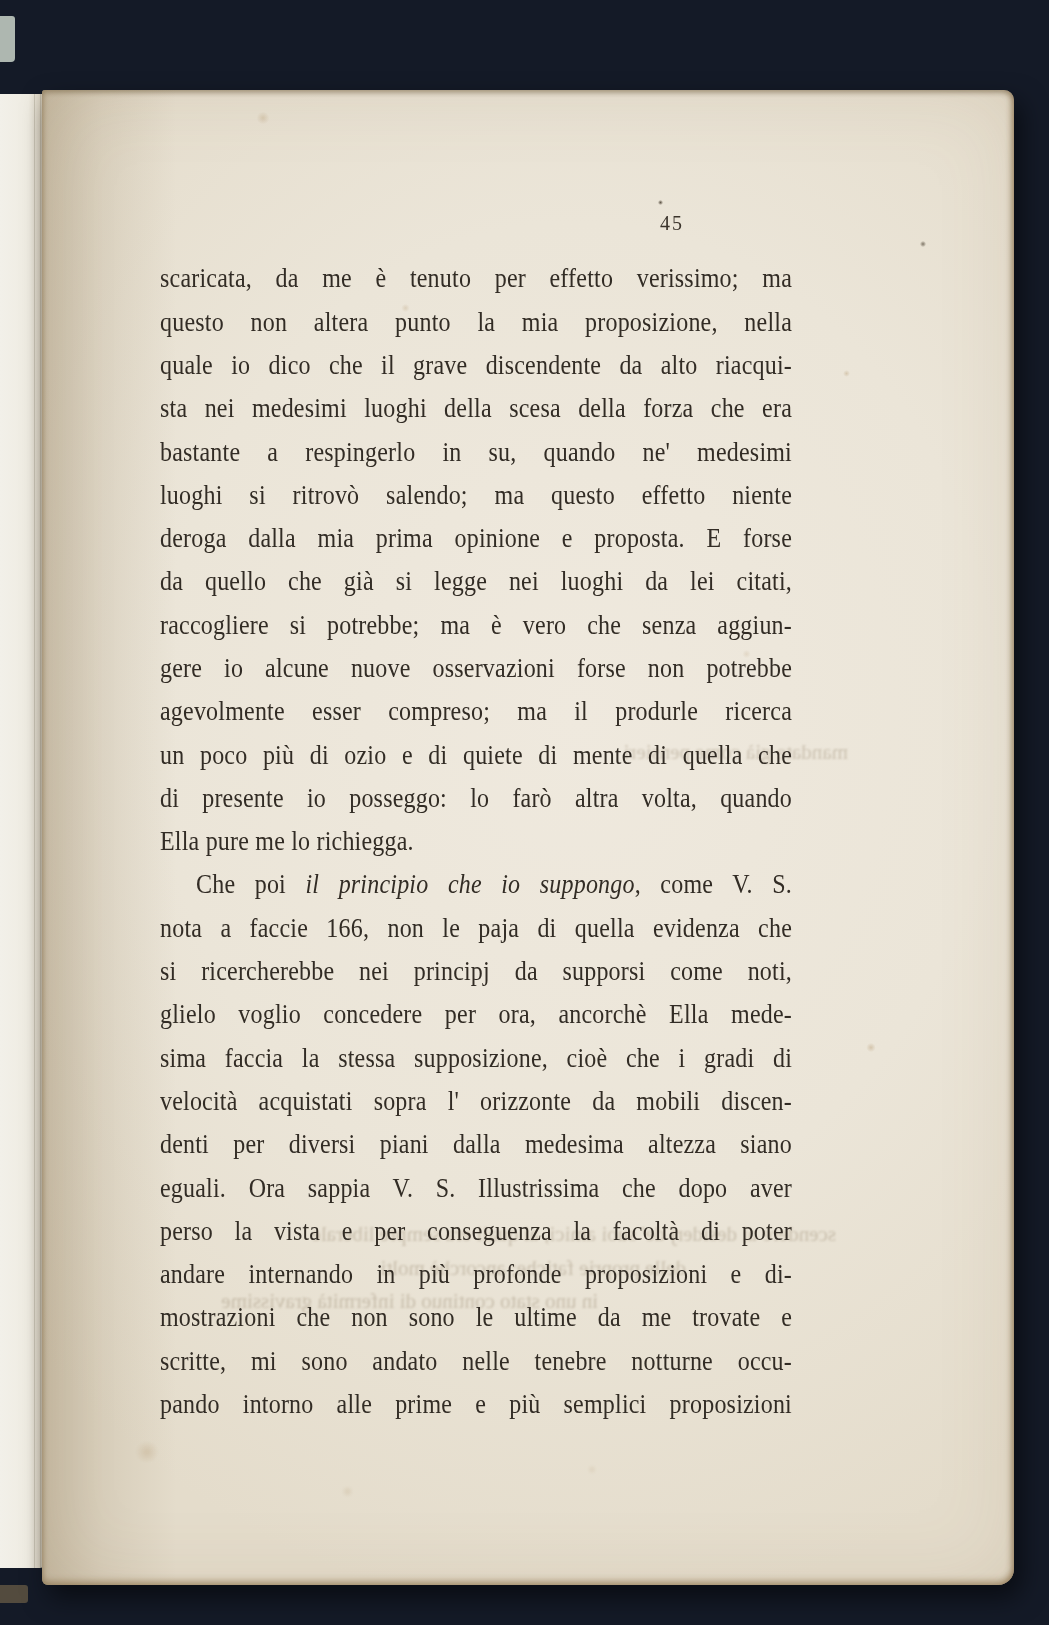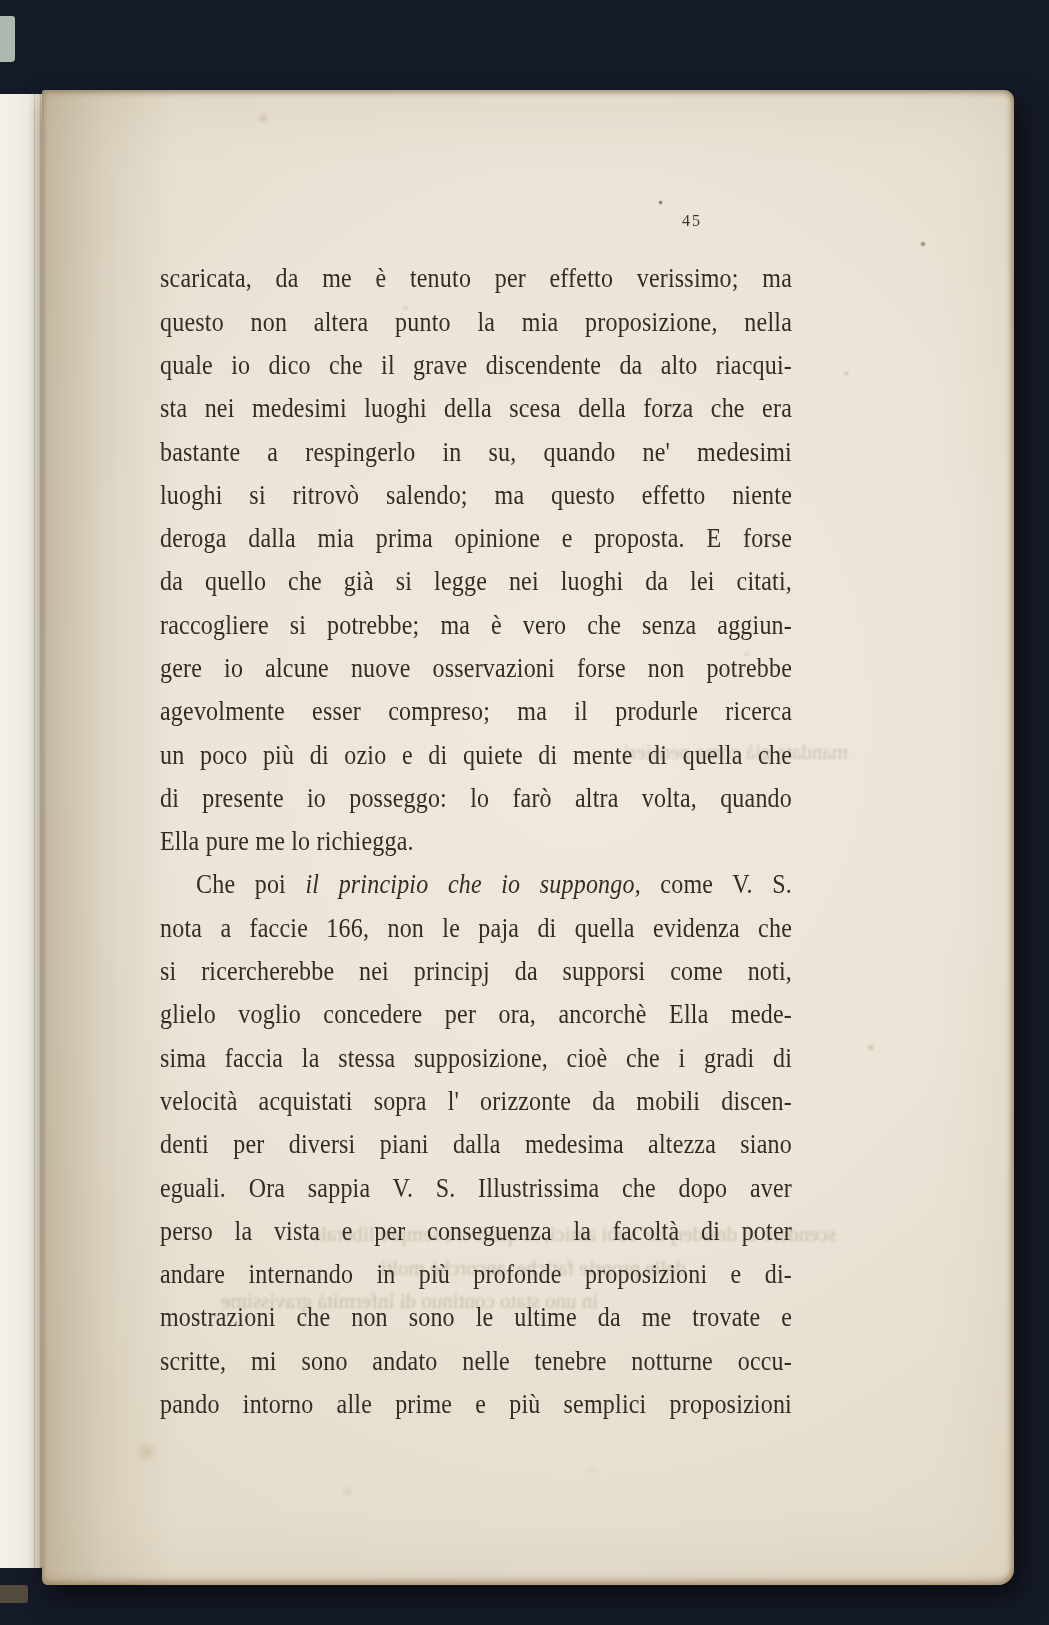--- a/index.html
+++ b/index.html
@@ -42,22 +42,21 @@
       7px 12px 26px rgba(0,0,0,.55);
   }
   .gutter-shadow{
     position:absolute;left:0;top:0;width:135px;height:100%;
     background:linear-gradient(90deg,rgba(140,120,85,.34) 0%,rgba(140,120,85,.14) 45%,rgba(140,120,85,0) 100%);
     border-radius:3px 0 0 6px;
     pointer-events:none;
   }
   .page-number{
     position:absolute;left:618px;top:122px;width:64px;
-    text-align:center;
-    font-size:16px;letter-spacing:2px;
+    font-size:20px;letter-spacing:2px;
     color:#3a332b;
   }
   
   .textblock{
     position:absolute;left:118px;top:167px;width:632px;
     transform:scaleY(1.17);transform-origin:top left;
     font-size:24px;line-height:37px;
     color:#322c25;
     text-align:justify;
     text-rendering:optimizeLegibility;

